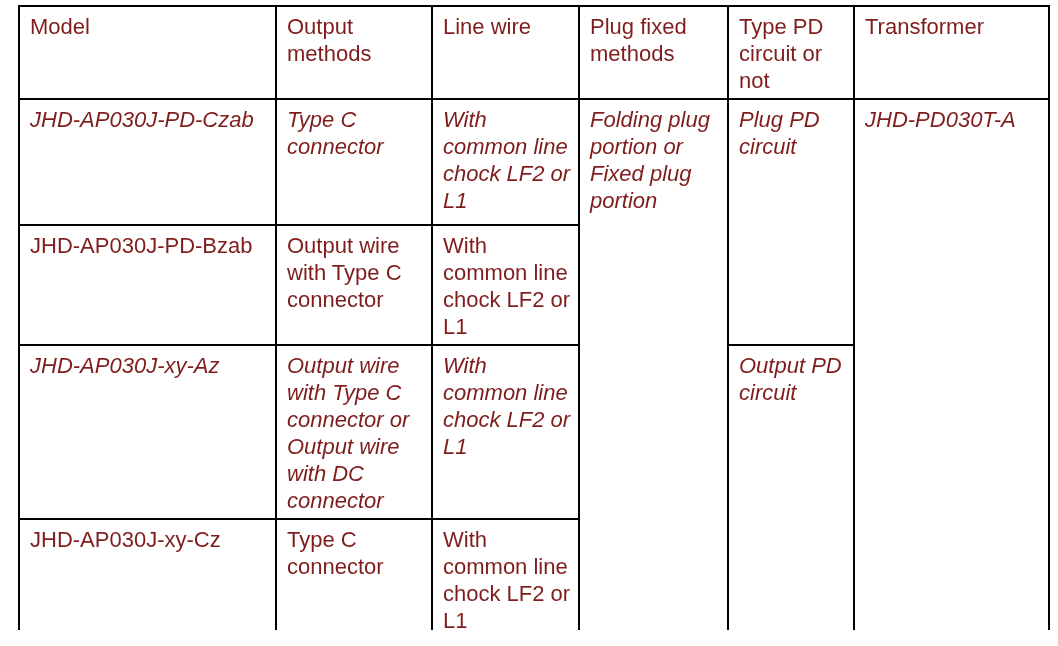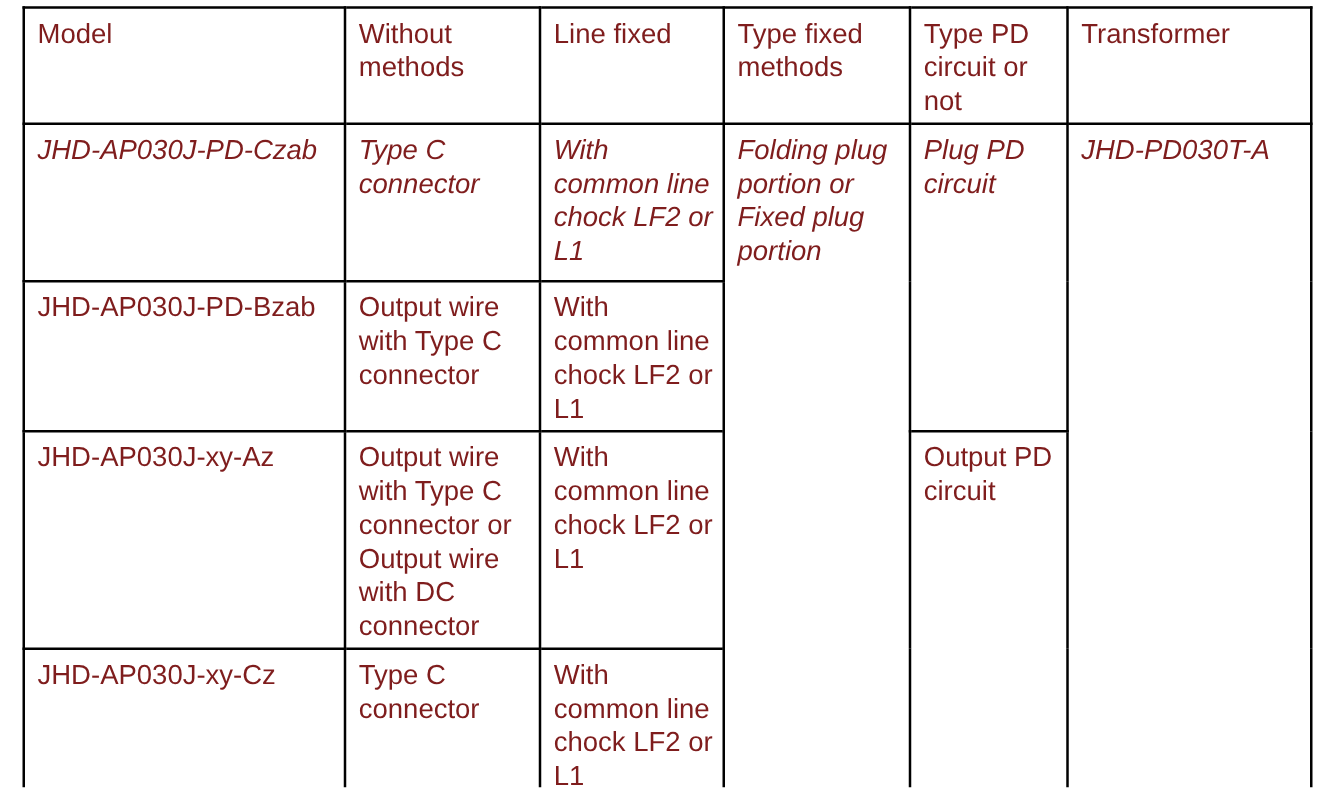--- a/index.html
+++ b/index.html
@@ -31,21 +31,21 @@
     text-align: left;
     padding: 6px 6px 4px 10px;
     font-size: 22px;
     line-height: 27px;
     font-weight: 400;
     overflow: hidden;
   }
   tr.r-header { height: 91px; }
   tr.r-1 { height: 126px; font-style: italic; }
   tr.r-2 { height: 120px; }
-  tr.r-3 { height: 173px; }
+  tr.r-3 { height: 173px; font-style: italic; }
   tr.r-4 { height: 117px; }
   .bottom-rule {
     position: absolute;
     left: 0;
     top: 632px;
     width: 1058px;
     height: 5px;
     background: #000000;
   }
 </style>
@@ -59,23 +59,23 @@
       <col style="width:257px">
       <col style="width:156px">
       <col style="width:147px">
       <col style="width:149px">
       <col style="width:126px">
       <col style="width:195px">
     </colgroup>
     <tbody>
       <tr class="r-header">
         <th>Model</th>
-        <th>Without methods</th>
-        <th>Line fixed</th>
-        <th>Type fixed methods</th>
+        <th>Output methods</th>
+        <th>Line wire</th>
+        <th>Plug fixed methods</th>
         <th>Type PD circuit or not</th>
         <th>Transformer</th>
       </tr>
 
       <tr class="r-1">
         <td>JHD-AP030J-PD-Czab</td>
         <td>Type C connector</td>
         <td>With common line chock LF2 or L1</td>
         <td rowspan="4">Folding plug portion or Fixed plug portion</td>
         <td rowspan="2">Plug PD circuit</td>

